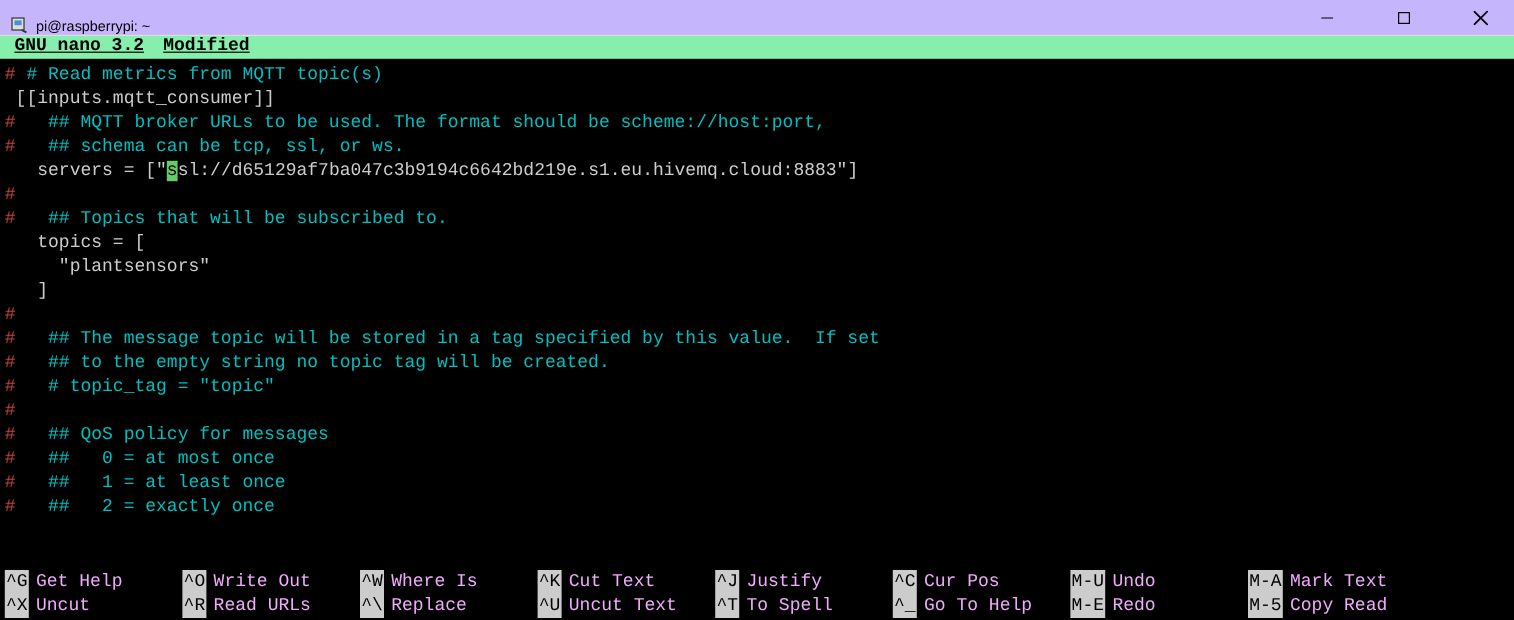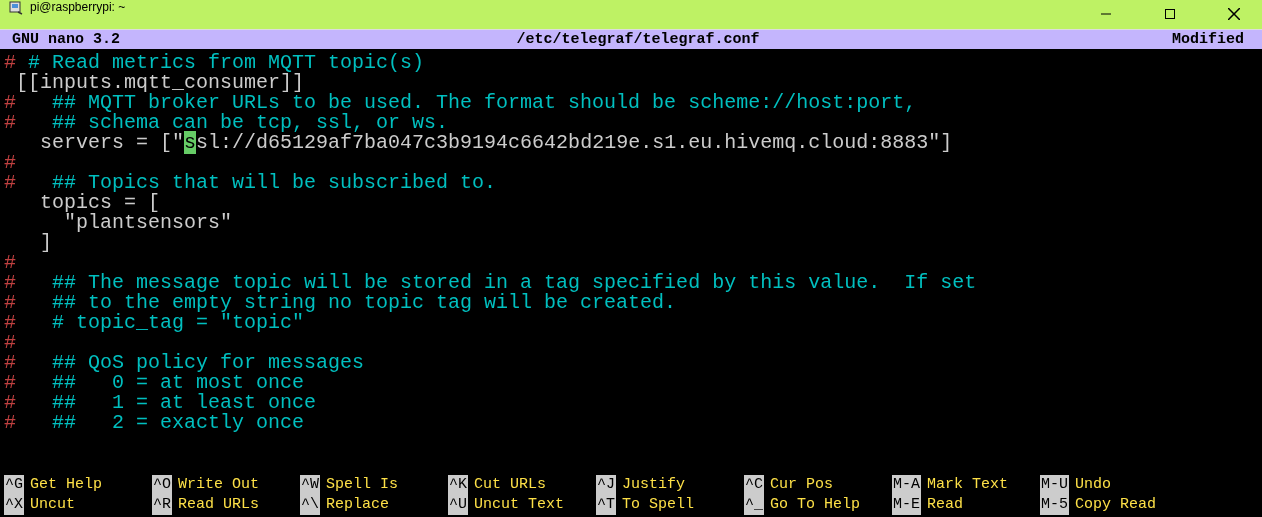--- a/index.html
+++ b/index.html
@@ -10,23 +10,23 @@
     body {
       font-family: "Courier New", monospace;
       font-size: 15px;
       background: #fff;
       width: 1262px;
       height: 517px;
       overflow: hidden;
     }
     .title-bar {
       height: 30px;
-      background: #bef264;
-      display: flex;
-      align-items: flex-start;
+      background: #c4b5fd;
+      display: flex;
+      align-items: flex-end;
       padding: 0 8px;
       border-bottom: 1px solid #ddd;
     }
     .title-icon {
       width: 16px;
       height: 16px;
       margin-right: 6px;
     }
     .title-text {
       font-family: "Segoe UI", sans-serif;
@@ -49,45 +49,46 @@
       font-size: 14px;
       cursor: pointer;
     }
     .terminal {
       background: #000;
       width: 100%;
       height: calc(100% - 30px);
       position: relative;
     }
     .status-bar {
-      background: #c4b5fd;
+      background: #86efac;
       color: #000;
       height: 19px;
       display: flex;
-      align-items: center;
+      align-items: flex-start;
       padding: 0 4px;
       font-weight: bold;
+      text-decoration: underline;
     }
     .status-left {
       flex: 0 0 auto;
       padding-left: 8px;
     }
     .status-center {
       flex: 1;
       text-align: center;
     }
     .status-right {
       flex: 0 0 auto;
       padding-right: 14px;
       margin-left: 16px;
     }
     .editor-content {
       padding: 4px 4px;
       line-height: 20px;
-      font-size: 20px;
+      font-size: 15px;
       white-space: pre;
     }
     .line {
       height: 20px;
       display: block;
     }
     .cyan {
       color: #00bfbf;
     }
     .white {
@@ -116,21 +117,21 @@
     .help-item {
       display: flex;
       width: 148px;
     }
     .help-key {
       background: #ccc;
       color: #000;
       padding: 0 1px;
     }
     .help-label {
-      color: #fde047;
+      color: #f0abfc;
       padding-left: 6px;
     }
   </style>
 </head>
 <body>
 
 <div class="title-bar">
   <span class="title-icon">
     <svg viewBox="0 0 16 16" width="16" height="16">
       <rect x="2" y="2" width="10" height="10" fill="#ddd" stroke="#333" stroke-width="1"></rect>
@@ -155,58 +156,57 @@
           <line x1="0" y1="0" x2="10" y2="10" stroke="#000" stroke-width="1.3"></line>
           <line x1="10" y1="0" x2="0" y2="10" stroke="#000" stroke-width="1.3"></line>
         </svg>
     </div>
   </div>
 </div>
 
 <div class="terminal">
   <div class="status-bar">
     <span class="status-left">GNU nano 3.2</span>
-    <span class="status-center">/etc/telegraf/telegraf.conf</span>
     <span class="status-right">Modified</span>
   </div>
   <div class="editor-content" id="editor-content"><div class="line"><span class="red">#</span><span class="cyan"> # Read metrics from MQTT topic(s)</span></div><div class="line"><span> </span><span class="white">[[inputs.mqtt_consumer]]</span></div><div class="line"><span class="red">#</span><span class="cyan">   ## MQTT broker URLs to be used. The format should be scheme://host:port,</span></div><div class="line"><span class="red">#</span><span class="cyan">   ## schema can be tcp, ssl, or ws.</span></div><div class="line"><span> </span><span class="white">  servers = ["</span><span class="cursor-bg">s</span><span class="white">sl://d65129af7ba047c3b9194c6642bd219e.s1.eu.hivemq.cloud:8883"]</span></div><div class="line"><span class="red">#</span><span class="cyan"></span></div><div class="line"><span class="red">#</span><span class="cyan">   ## Topics that will be subscribed to.</span></div><div class="line"><span> </span><span class="white">  topics = [</span></div><div class="line"><span> </span><span class="white">    "plantsensors"</span></div><div class="line"><span> </span><span class="white">  ]</span></div><div class="line"><span class="red">#</span><span class="cyan"></span></div><div class="line"><span class="red">#</span><span class="cyan">   ## The message topic will be stored in a tag specified by this value.  If set</span></div><div class="line"><span class="red">#</span><span class="cyan">   ## to the empty string no topic tag will be created.</span></div><div class="line"><span class="red">#</span><span class="cyan">   # topic_tag = "topic"</span></div><div class="line"><span class="red">#</span><span class="cyan"></span></div><div class="line"><span class="red">#</span><span class="cyan">   ## QoS policy for messages</span></div><div class="line"><span class="red">#</span><span class="cyan">   ##   0 = at most once</span></div><div class="line"><span class="red">#</span><span class="cyan">   ##   1 = at least once</span></div><div class="line"><span class="red">#</span><span class="cyan">   ##   2 = exactly once</span></div></div>
   <div class="help-bar">
     <div class="help-row" id="help-row-1">
         <div class="help-item">
           <span class="help-key">^G</span>
           <span class="help-label">Get Help</span>
         </div>
         <div class="help-item">
           <span class="help-key">^O</span>
           <span class="help-label">Write Out</span>
         </div>
         <div class="help-item">
           <span class="help-key">^W</span>
-          <span class="help-label">Spell Is</span>
+          <span class="help-label">Where Is</span>
         </div>
         <div class="help-item">
           <span class="help-key">^K</span>
-          <span class="help-label">Cut URLs</span>
+          <span class="help-label">Cut Text</span>
         </div>
         <div class="help-item">
           <span class="help-key">^J</span>
           <span class="help-label">Justify</span>
         </div>
         <div class="help-item">
           <span class="help-key">^C</span>
           <span class="help-label">Cur Pos</span>
         </div>
         <div class="help-item">
+          <span class="help-key">M-U</span>
+          <span class="help-label">Undo</span>
+        </div>
+        <div class="help-item">
           <span class="help-key">M-A</span>
           <span class="help-label">Mark Text</span>
         </div>
-        <div class="help-item">
-          <span class="help-key">M-U</span>
-          <span class="help-label">Undo</span>
-        </div>
       </div>
     <div class="help-row" id="help-row-2">
         <div class="help-item">
           <span class="help-key">^X</span>
           <span class="help-label">Uncut</span>
         </div>
         <div class="help-item">
           <span class="help-key">^R</span>
           <span class="help-label">Read URLs</span>
         </div>
@@ -221,21 +221,21 @@
         <div class="help-item">
           <span class="help-key">^T</span>
           <span class="help-label">To Spell</span>
         </div>
         <div class="help-item">
           <span class="help-key">^_</span>
           <span class="help-label">Go To Help</span>
         </div>
         <div class="help-item">
           <span class="help-key">M-E</span>
-          <span class="help-label">Read</span>
+          <span class="help-label">Redo</span>
         </div>
         <div class="help-item">
           <span class="help-key">M-5</span>
           <span class="help-label">Copy Read</span>
         </div>
       </div>
   </div>
 </div>
 
 </body></html>

